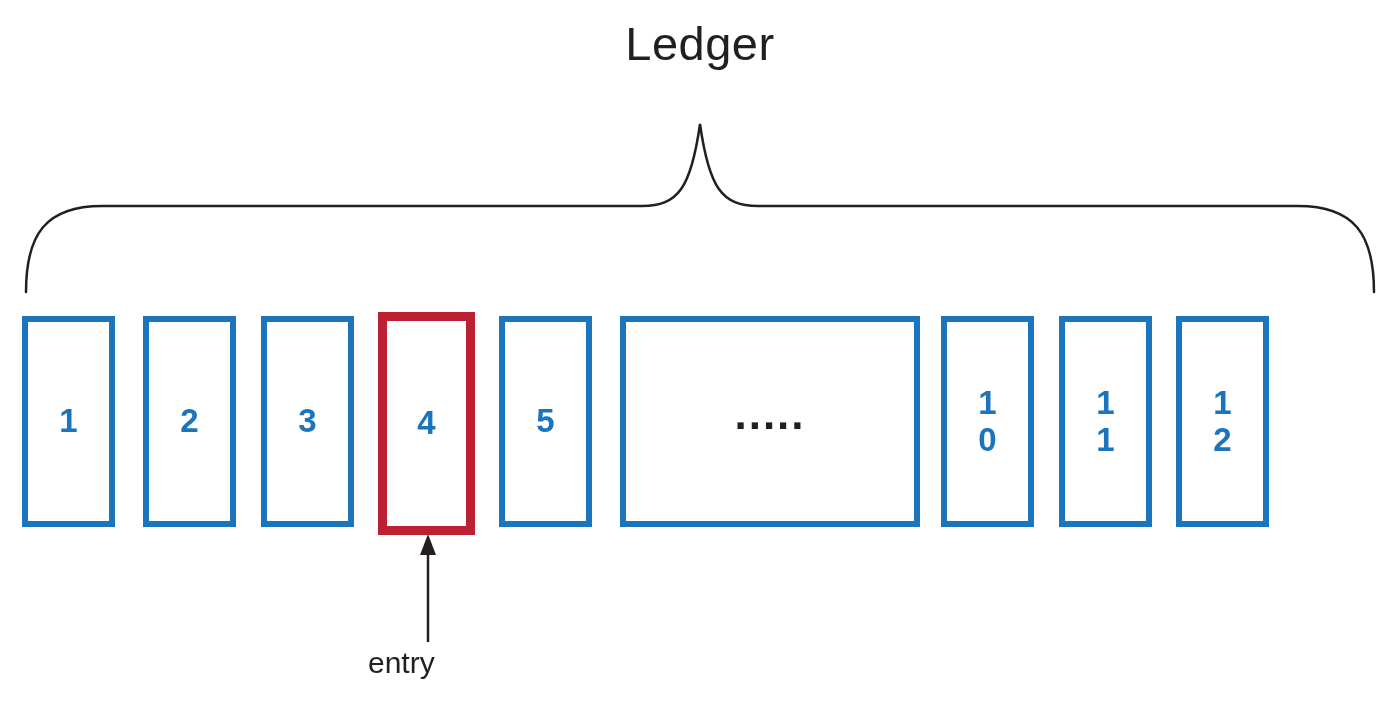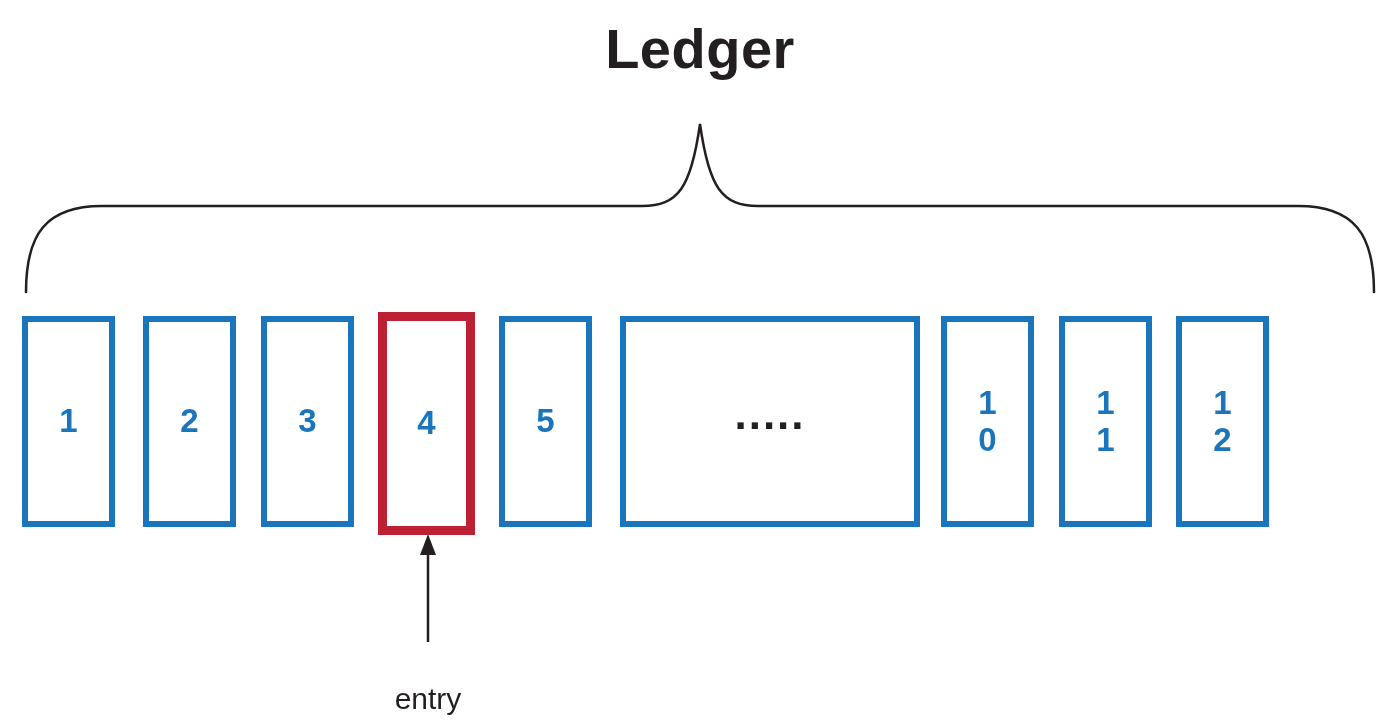--- a/index.html
+++ b/index.html
@@ -14,22 +14,22 @@
     background: #ffffff;
     font-family: "Liberation Sans", sans-serif;
     overflow: hidden;
   }
   .title {
     position: absolute;
     top: 16px;
     left: 0;
     width: 100%;
     text-align: center;
-    font-size: 56px;
-    font-weight: 700;
+    font-size: 47px;
+    font-weight: 400;
     color: #231f20;
     letter-spacing: 0.5px;
   }
   svg.overlay {
     position: absolute;
     left: 0;
     top: 0;
     width: 1400px;
     height: 725px;
     pointer-events: none;
@@ -64,24 +64,24 @@
     width: 300px;
   }
   .box.wide .box-label {
     color: #231f20;
     font-size: 44px;
     letter-spacing: 2px;
     transform: translateY(-8px);
   }
   .entry-label {
     position: absolute;
-    top: 682px;
+    top: 646px;
     left: 368px;
     width: 120px;
-    text-align: center;
+    text-align: left;
     font-size: 30px;
     color: #231f20;
   }
 </style>
 </head>
 <body>
 
 <div class="canvas">
 
   <div class="title">Ledger</div>

